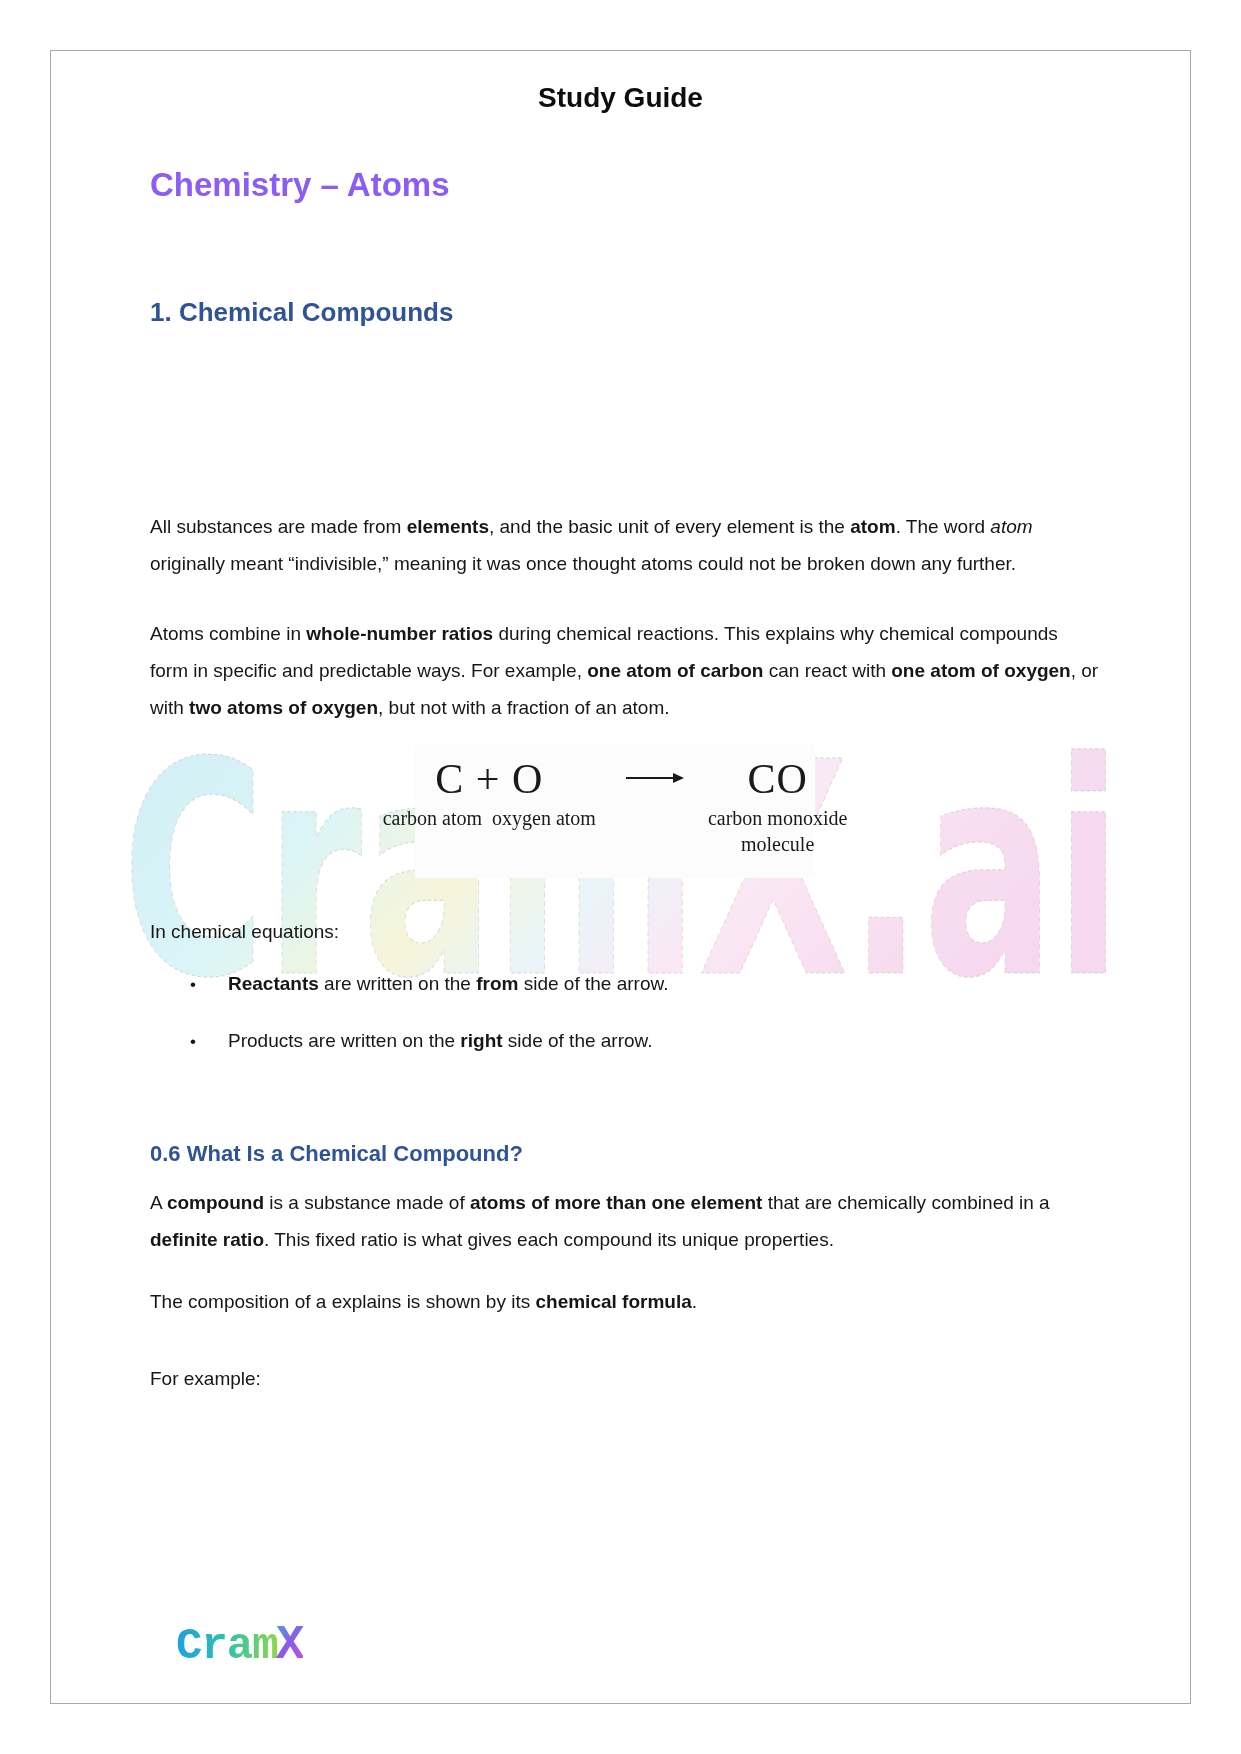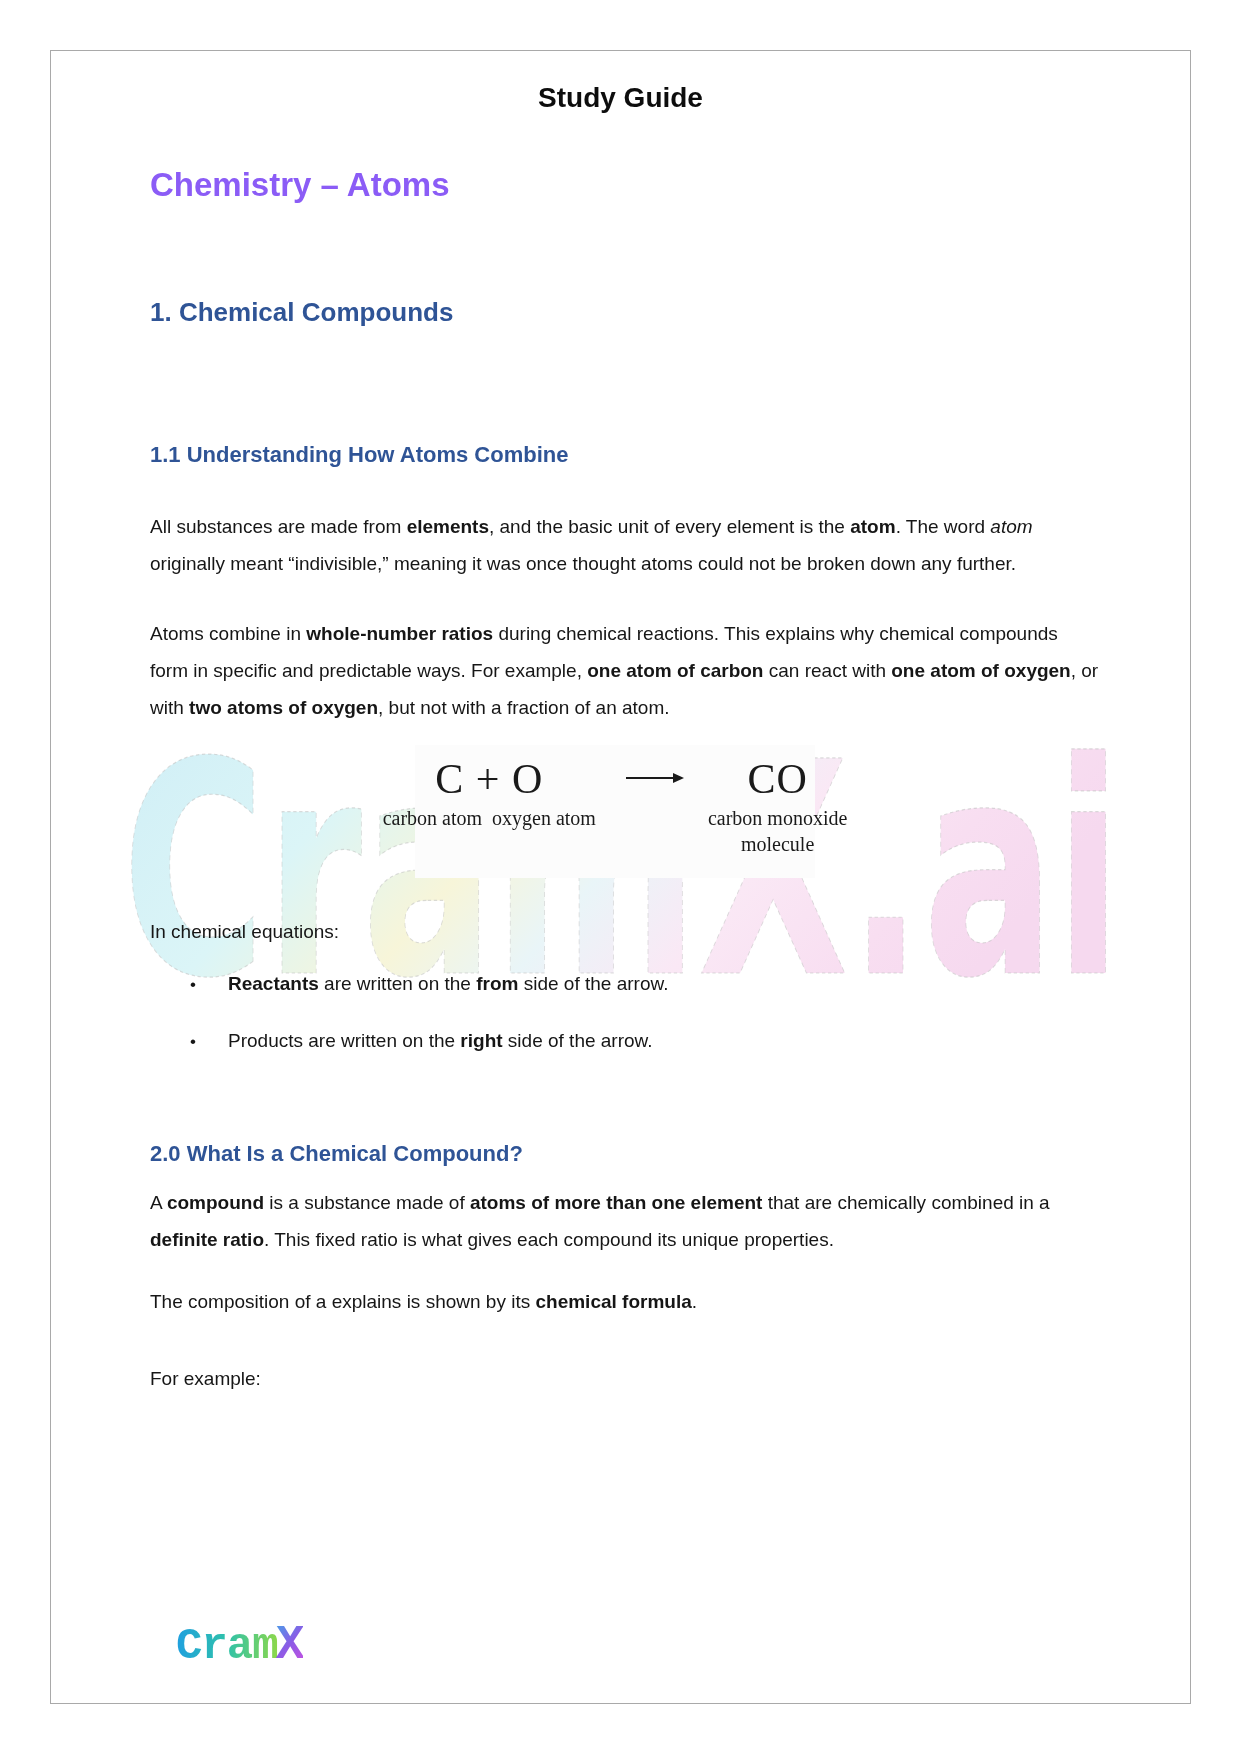--- a/index.html
+++ b/index.html
@@ -103,21 +103,20 @@
         </linearGradient>
       </defs>
       <text x="0" y="268" font-family="DejaVu Sans, sans-serif" font-weight="bold" font-size="295" fill="url(#wmgrad)" stroke="#bfbfbf" stroke-width="1.2" stroke-dasharray="5 4" stroke-opacity="0.55" textLength="1000" lengthAdjust="spacingAndGlyphs">CramX.ai</text>
     </svg>
   </div>
 
   <div class="header-label">Study Guide</div>
 
   <div class="doc-title">Chemistry – Atoms</div>
   <div class="h2">1. Chemical Compounds</div>
-  <div class="h3 h3-1">1.1 Understanding How Atoms Combine</div>
 
   <div class="para p1"><span>All substances are made from </span><span style="font-weight: 700;">elements</span><span>, and the basic unit of every element is the </span><span style="font-weight: 700;">atom</span><span>. The word </span><span style="font-style: italic;">atom</span><span> originally meant “indivisible,” meaning it was once thought atoms could not be broken down any further.</span></div>
   <div class="para p2"><span>Atoms combine in </span><span style="font-weight: 700;">whole-number ratios</span><span> during chemical reactions. This explains why chemical compounds form in specific and predictable ways. For example, </span><span style="font-weight: 700;">one atom of carbon</span><span> can react with </span><span style="font-weight: 700;">one atom of oxygen</span><span>, or with </span><span style="font-weight: 700;">two atoms of oxygen</span><span>, but not with a fraction of an atom.</span></div>
 
   <div class="equation">
     <div class="eq-group">
       <div class="eq-big">C + O</div>
       <div class="eq-label">carbon atom  oxygen atom</div>
     </div>
     <div class="eq-arrow"></div>
@@ -130,21 +129,21 @@
 
   <div class="para lead">In chemical equations:</div>
 
   <div class="bullet-item bullet-1">
     <span class="bullet-dot">•</span><span><span style="font-weight: 700;">Reactants</span><span> are written on the </span><span style="font-weight: 700;">from</span><span> side of the arrow.</span></span>
   </div>
   <div class="bullet-item bullet-2">
     <span class="bullet-dot">•</span><span><span style="font-weight: 400;">Products</span><span> are written on the </span><span style="font-weight: 700;">right</span><span> side of the arrow.</span></span>
   </div>
 
-  <div class="h3 h3-2">2.0 What Is a Chemical Compound?</div>
+  <div class="h3 h3-2">0.6 What Is a Chemical Compound?</div>
   <div class="para s12-p1"><span>A </span><span style="font-weight: 700;">compound</span><span> is a substance made of </span><span style="font-weight: 700;">atoms of more than one element</span><span> that are chemically combined in a </span><span style="font-weight: 700;">definite ratio</span><span>. This fixed ratio is what gives each compound its unique properties.</span></div>
   <div class="para s12-p2"><span>The composition of a explains is shown by its </span><span style="font-weight: 700;">chemical formula</span><span>.</span></div>
   <div class="para s12-p3">For example:</div>
 
   <div class="footer-logo">
     <span class="logo-cram">Cram</span><span class="logo-x">X</span>
   </div>
 
 </div>
 

